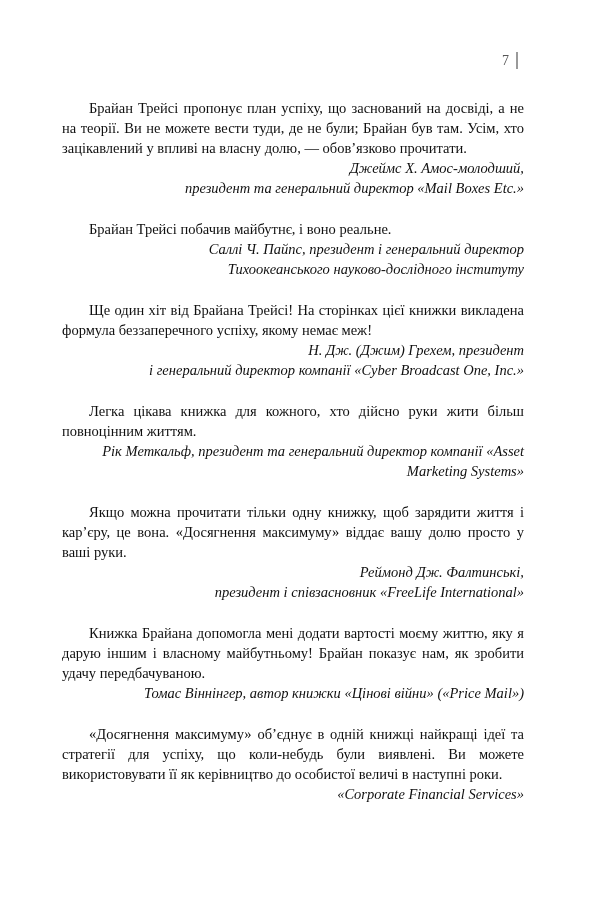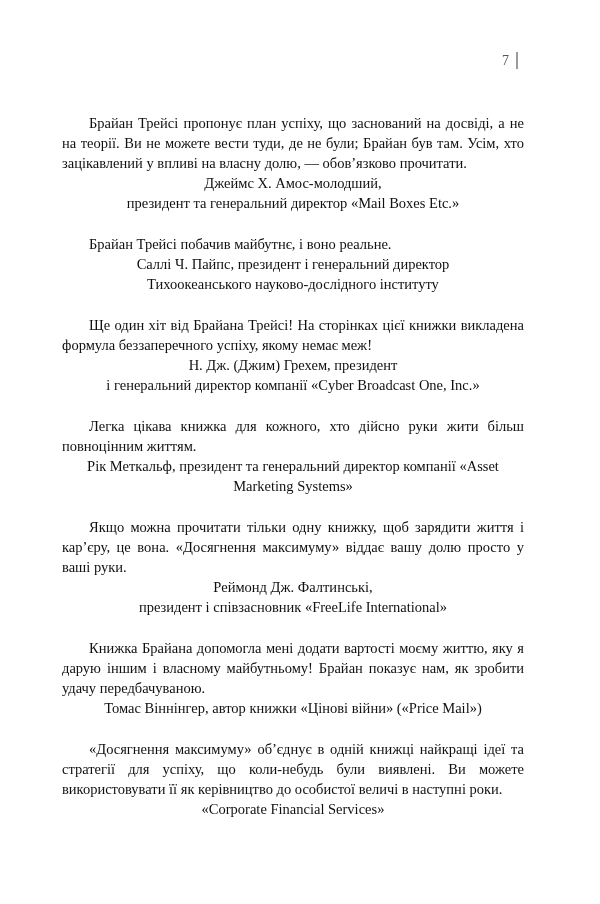--- a/index.html
+++ b/index.html
@@ -26,35 +26,36 @@
       color: #565656;
       line-height: 1;
     }
     .page-number-rule {
       width: 2px;
       height: 17px;
       background: #9a9a9a;
     }
     .content {
       position: absolute;
-      top: 113px;
+      top: 98px;
       left: 62px;
       width: 462px;
     }
     .testimonial {
       margin-bottom: 21px;
       font-size: 14.5px;
       line-height: 20px;
     }
     .body-text {
       text-align: justify;
       text-indent: 27px;
     }
     .attr {
-      text-align: center;
+      font-style: italic;
+      text-align: right;
     }
     .attr-line { white-space: normal; }
   </style>
 </head>
 <body>
 
 <div class="page">
 
   <header class="page-header">
     <span class="page-number">7</span>

